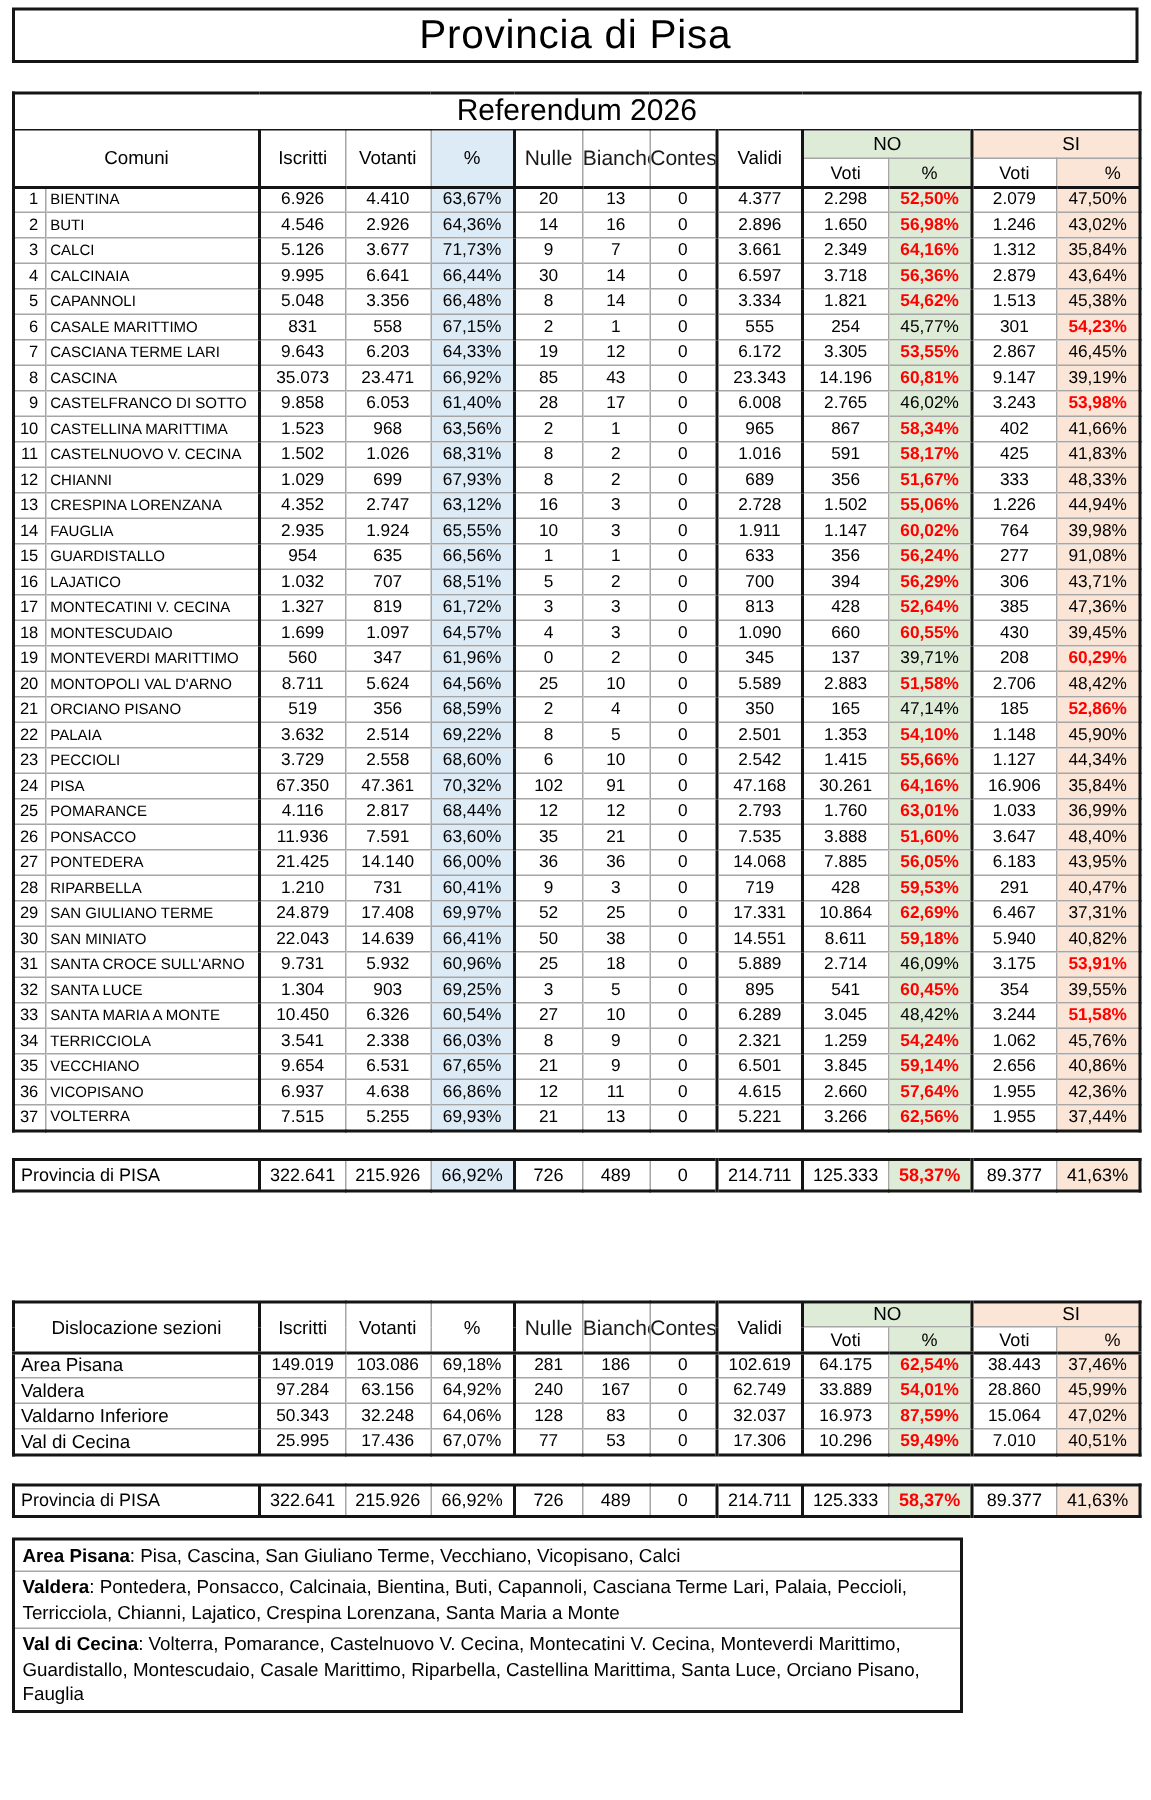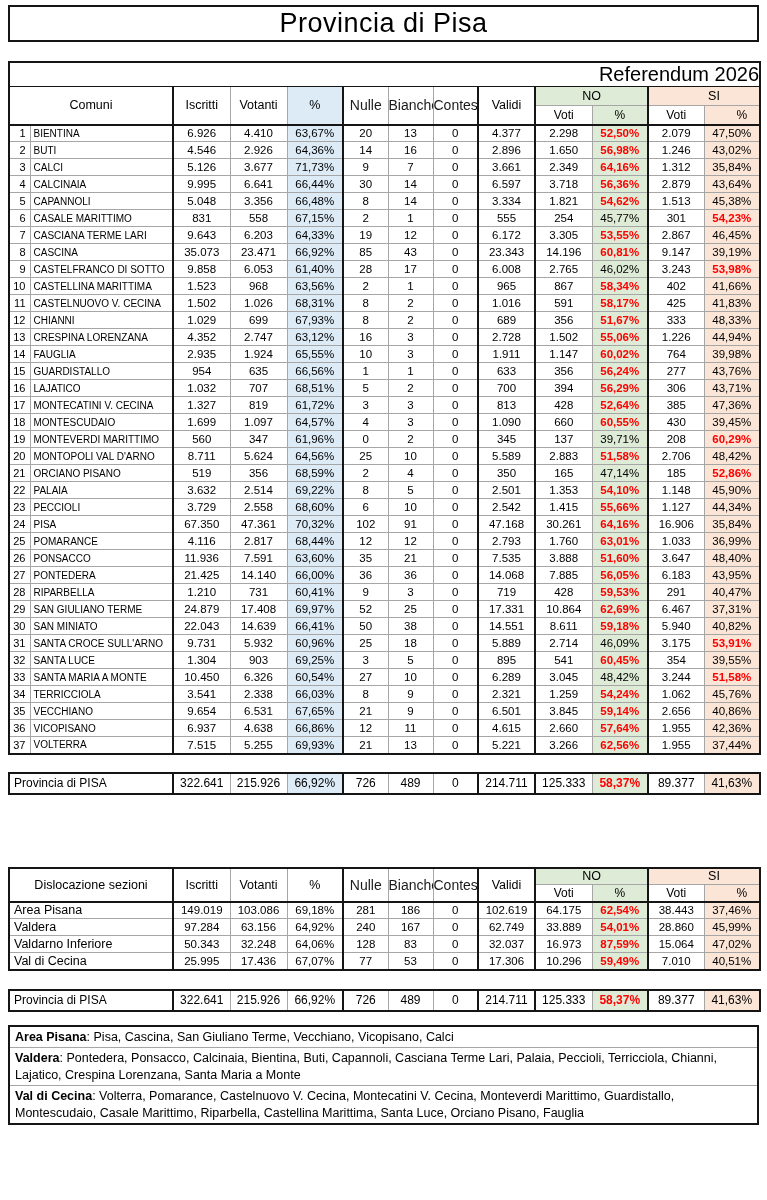--- a/index.html
+++ b/index.html
@@ -20,21 +20,21 @@
   table { border-collapse:collapse; table-layout:fixed; width:751px; }
   .tbl { border:2px solid #151515; }
   td, th { padding:0; overflow:hidden; white-space:nowrap; font-weight:normal; }
 
   
   .tl { border-left:1px solid #a6a6a6; }
   .kl { border-left:2px solid #151515; }
 
   
   thead th { text-align:center; }
-  .banner { font-size:20px; text-align:right; height:23px; border-bottom:1px solid #151515; }
+  .banner { font-size:20px; text-align:center; height:23px; border-bottom:1px solid #151515; }
   .hm  { font-size:12.5px; }
   .hm2 { font-size:12px; }
   .hs  { font-size:14px; color:#1a1a1a; }
   .hbb { border-bottom:2px solid #151515; }
   .gb  { border-bottom:1px solid #a6a6a6; }
   .main thead th { height:19px; }
   .sect thead th { height:17px; }
 
   
   tbody td { height:17px; font-size:11.5px; text-align:center; }
@@ -50,21 +50,21 @@
   .bg-peach { background:var(--si-bg, #FBE5D6);padding-left:20px; }
   .win { color:var(--win-color, #FF0000); font-weight:bold; }
 
   .main { margin-top:19px; }
   .totals { margin-top:17px; }
   .totals tbody td { height:21px; font-size:12px; }
   .sect { margin-top:72px; }
   #totals2 { margin-top:18px; }
 
   .legend {
-    margin-top:13px; border:2px solid #151515; width:751px;
+    margin-top:13px; border:2px solid #151515; width:634px;
     font-size:12.5px;
   }
   .legend-row {
     padding:2px 5px; line-height:16.5px; white-space:normal;
   }
   .legend-row + .legend-row { border-top:1px solid #a6a6a6; }
   .legend-row b { font-weight:bold; }
 </style>
 </head>
 <body>
@@ -329,21 +329,21 @@
           <td class="c-n kl">954</td>
           <td class="c-n tl">635</td>
           <td class="c-pt tl">66,56%</td>
           <td class="c-n kl">1</td>
           <td class="c-n tl">1</td>
           <td class="c-n tl">0</td>
           <td class="c-n kl">633</td>
           <td class="c-n kl">356</td>
           <td class="c-pn tl win">56,24%</td>
           <td class="c-n kl">277</td>
-          <td class="c-ps tl">43,76%</td>
+          <td class="c-ps tl">91,08%</td>
         </tr>
         <tr>
           <td class="c-num">16</td>
           <td class="c-name tl">LAJATICO</td>
           <td class="c-n kl">1.032</td>
           <td class="c-n tl">707</td>
           <td class="c-pt tl">68,51%</td>
           <td class="c-n kl">5</td>
           <td class="c-n tl">2</td>
           <td class="c-n tl">0</td>

